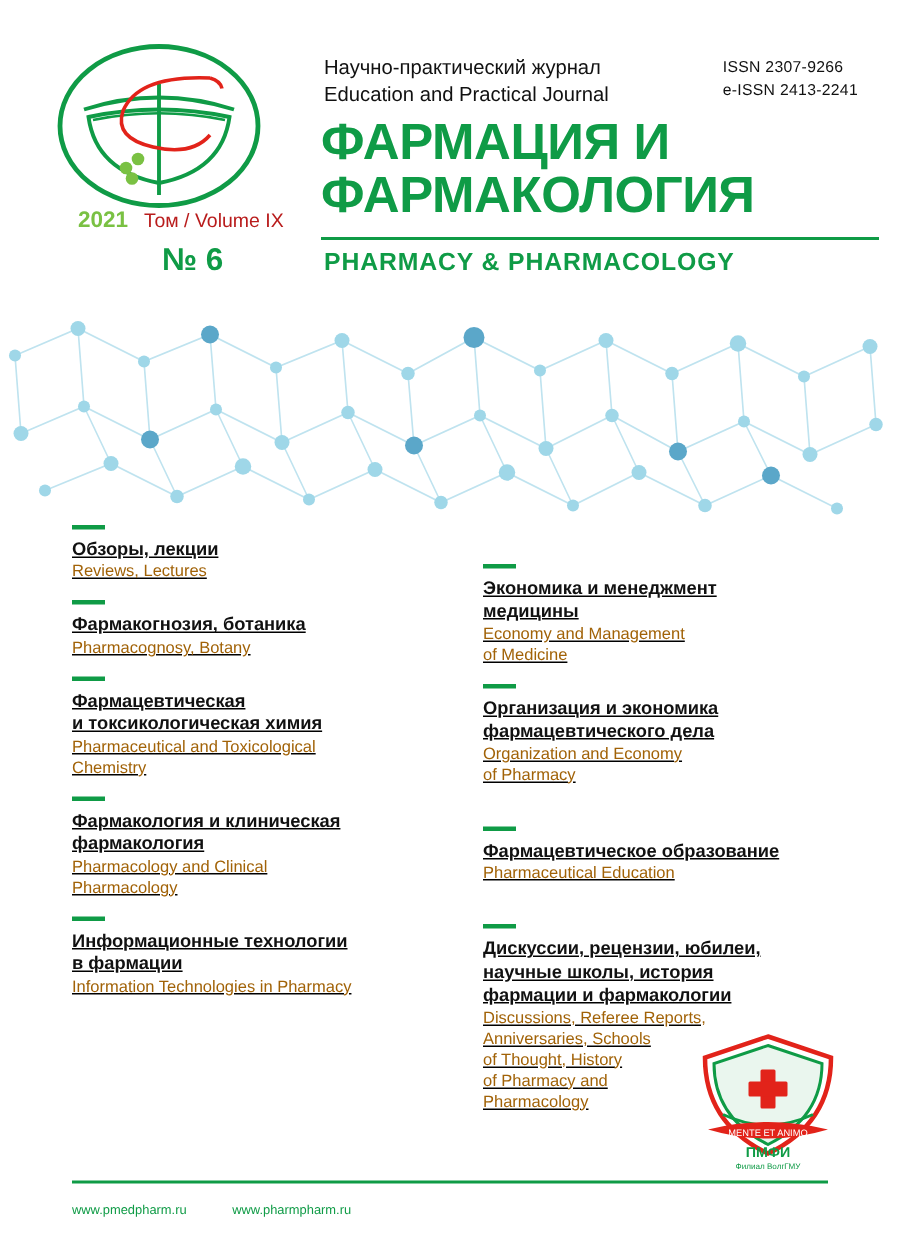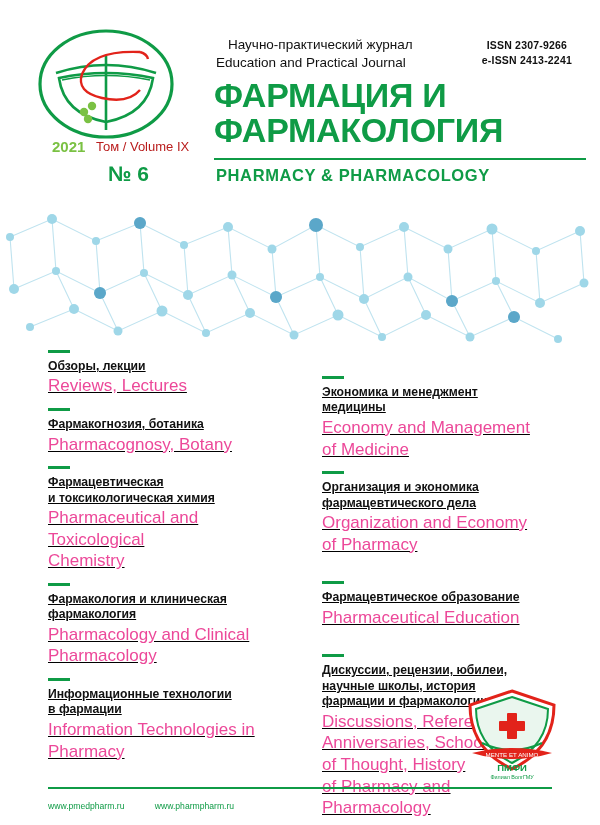--- a/index.html
+++ b/index.html
@@ -33,37 +33,37 @@
     left: 36px;
     top: 26px;
     width: 148px;
     height: 120px;
   }
 
   .issn-block {
     position: absolute;
     right: 28px;
     top: 38px;
-    text-align: center;
+    text-align: left;
     font-size: 10.5px;
-    font-weight: bold;
+    font-weight: normal;
     color: #111111;
     line-height: 1.45;
     letter-spacing: 0.2px;
   }
 
   .journal-kind {
     position: absolute;
     left: 216px;
     top: 36px;
     font-size: 13.5px;
     color: #111111;
     line-height: 1.35;
   }
-  .journal-kind .ru { display: block; margin-left: 12px; }
+  .journal-kind .ru { display: block; }
   .journal-kind .en { display: block; }
 
   .main-title {
     position: absolute;
     left: 214px;
     top: 78px;
     width: 370px;
     font-size: 34px;
     font-weight: bold;
     color: #0f9b46;
@@ -153,22 +153,22 @@
   .sec .ru {
     display: block;
     font-size: 12.2px;
     font-weight: bold;
     color: #111111;
     line-height: 1.27;
     margin-bottom: 1px;
   }
   .sec .en {
     display: block;
-    font-size: 17px;
-    color: #ec4899;
+    font-size: 11px;
+    color: #a16207;
     line-height: 1.27;
   }
 
   
   .emblem {
     position: absolute;
     right: 38px;
     bottom: 42px;
     width: 100px;
     height: 96px;

